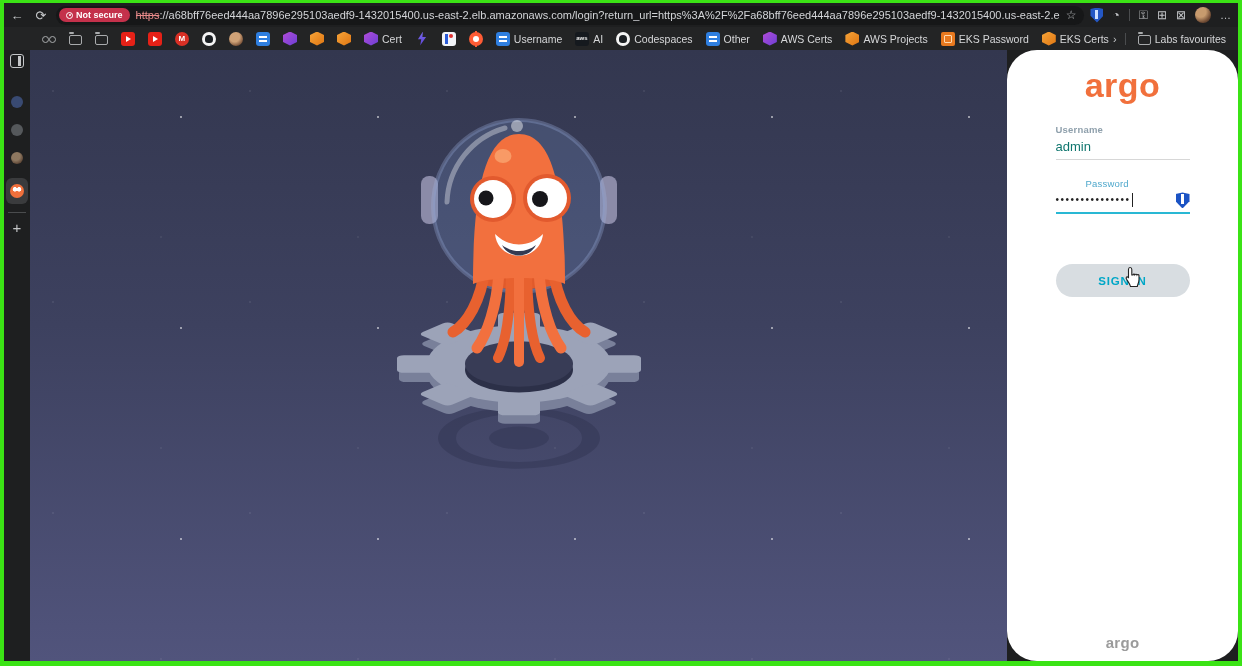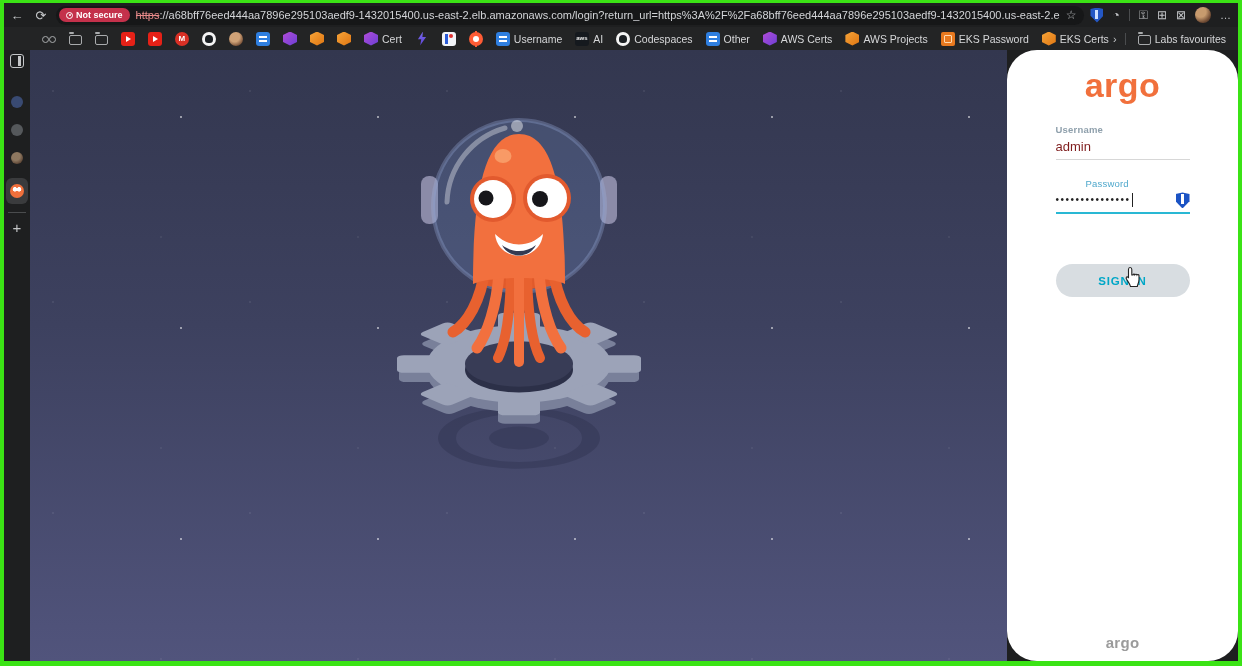--- a/index.html
+++ b/index.html
@@ -96,21 +96,21 @@
   .mascot { display:block; margin:56px auto 0; }
 
   
   .panel { width:231px; background:#fff; position:relative; display:flex; flex-direction:column; align-items:center; flex:0 0 auto;border-radius:30px; }
   .argo-logo { margin-top:17px; font-size:34px; font-weight:bold; color:#f1703c; letter-spacing:.5px; line-height:1.1; }
   .login-form { width:134px; margin-top:20px; }
   .field { margin-bottom:12px; }
   .f-label { font-size:9.5px; letter-spacing:.2px; }
   .f-label.user { color:#8fa0ac;font-weight:bold; }
   .f-label.pass { color:#4fa8cc;padding-left:30px; }
-  .f-value { font-size:13px; color:#7f1d1d; padding:4px 0 5px; }
+  .f-value { font-size:13px; color:#0f766e; padding:4px 0 5px; }
   .f-underline { height:1px; background:#d7d7d7; }
   .f-underline.focus { height:2px; background:#29b8d4; }
   .pw-row { display:flex; align-items:center; justify-content:space-between; padding:3px 0 4px; }
   .pw-dots { font-size:10px; letter-spacing:1.5px; color:#222; border-right:1px solid #222; padding-right:1px; line-height:14px; }
   .bw-shield { width:14px; height:16px; background:#1b53c4; clip-path:polygon(50% 0,100% 10%,100% 55%,50% 100%,0 55%,0 10%); position:relative; }
   .bw-shield::after { content:""; position:absolute; left:5.5px; top:2px; width:3px; height:10px; background:#fff; }
   .signin-btn { margin-top:38px; width:134px; height:33px; border:none; border-radius:17px; background:#d8dde1; color:#00a7c7; font-weight:bold; font-size:11.5px; letter-spacing:.8px; font-family:"Liberation Sans",sans-serif; cursor:pointer; }
   .panel-footer { position:absolute; bottom:10px; left:0; right:0; text-align:center; color:#9b9b9b; font-size:15px; font-weight:bold; letter-spacing:.3px; }
 
   

